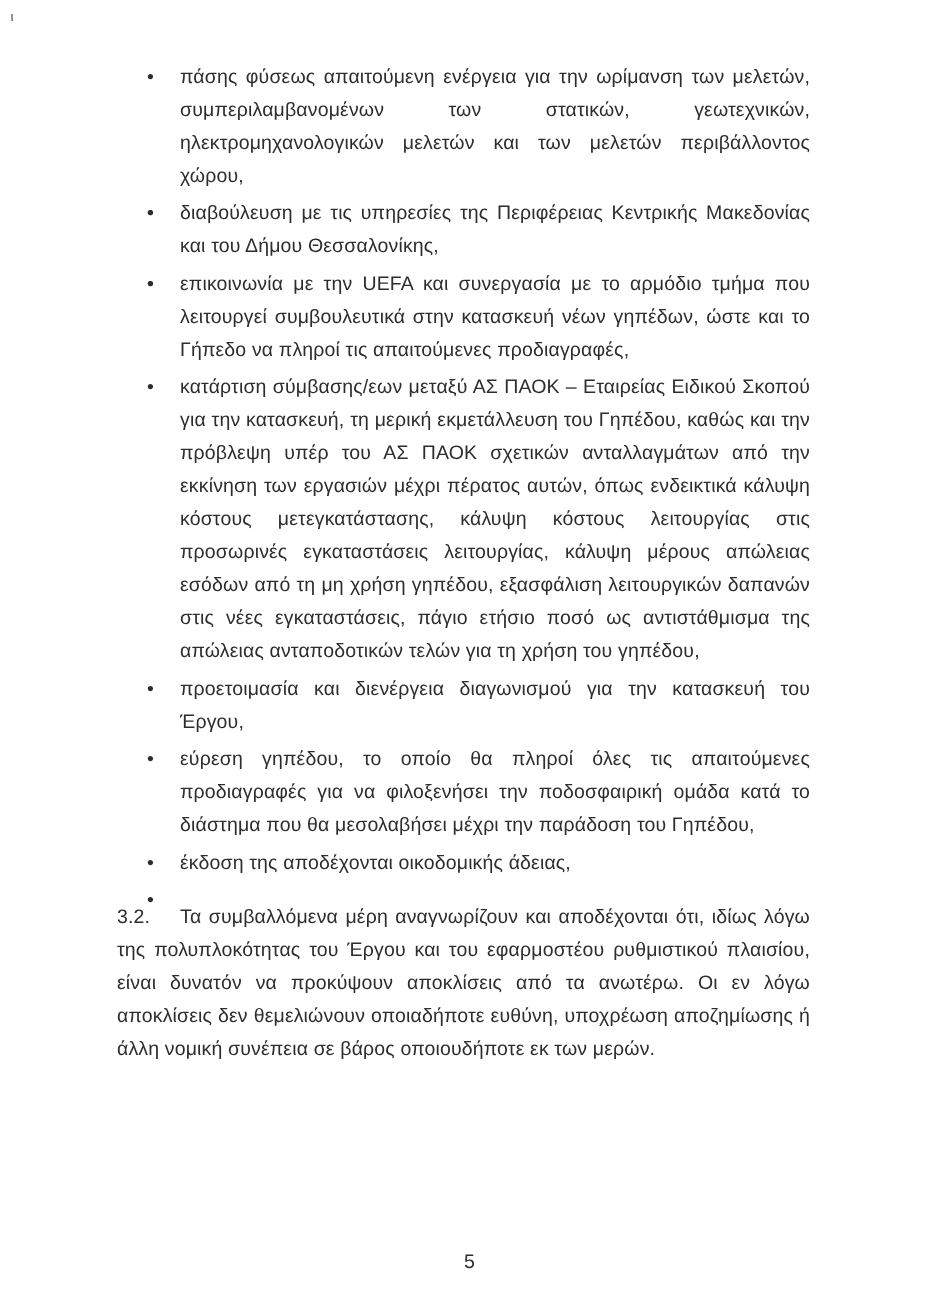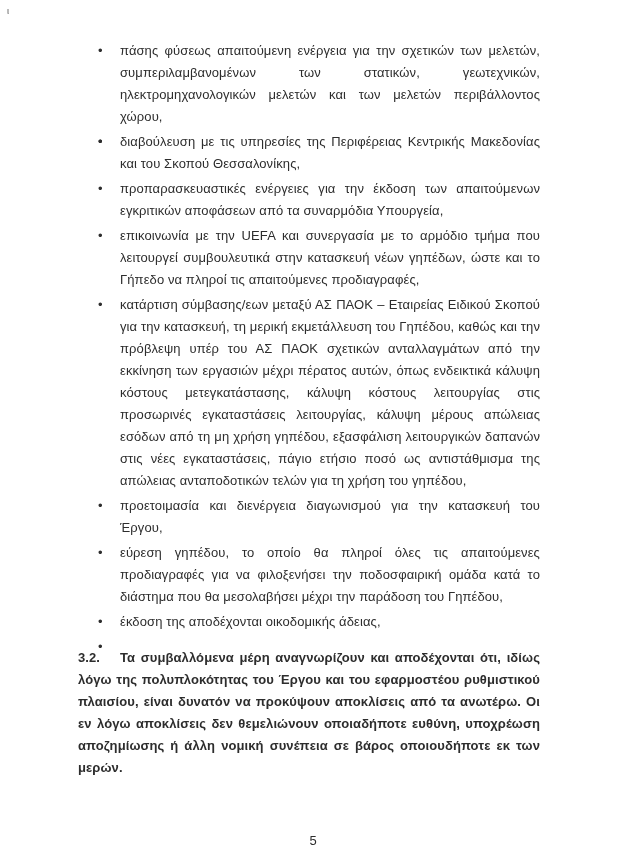--- a/index.html
+++ b/index.html
@@ -47,21 +47,20 @@
   }
   ul.bullet-list li .marker {
     position: absolute;
     left: 20px;
     top: 0;
     font-size: 13px;
   }
   .para {
     margin: 14px 0 0 0;
     text-align: justify;
-    font-weight: bold;
   }
   .para .pnum {
     display: inline-block;
     width: 42px;
     vertical-align: baseline;
   }
   .footer {
     position: absolute;
     left: 0;
     top: 833px;
@@ -76,32 +75,31 @@
 
 <div class="page">
 
   <span class="scan-artifact">ι</span>
 
   <div class="content">
 
     <ul class="bullet-list">
       <li>
         <span class="marker">•</span>
-        <span>πάσης φύσεως απαιτούμενη ενέργεια για την σχετικών των μελετών, συμπεριλαμβανομένων των στατικών, γεωτεχνικών, ηλεκτρομηχανολογικών μελετών και των μελετών περιβάλλοντος χώρου,</span>
+        <span>πάσης φύσεως απαιτούμενη ενέργεια για την ωρίμανση των μελετών, συμπεριλαμβανομένων των στατικών, γεωτεχνικών, ηλεκτρομηχανολογικών μελετών και των μελετών περιβάλλοντος χώρου,</span>
       </li>
       <li>
         <span class="marker">•</span>
       </li>
       <li>
         <span class="marker">•</span>
-        <span>διαβούλευση με τις υπηρεσίες της Περιφέρειας Κεντρικής Μακεδονίας και του Σκοπού Θεσσαλονίκης,</span>
+        <span>διαβούλευση με τις υπηρεσίες της Περιφέρειας Κεντρικής Μακεδονίας και του Δήμου Θεσσαλονίκης,</span>
       </li>
       <li>
         <span class="marker">•</span>
-        <span>προπαρασκευαστικές ενέργειες για την έκδοση των απαιτούμενων εγκριτικών αποφάσεων από τα συναρμόδια Υπουργεία,</span>
       </li>
       <li>
         <span class="marker">•</span>
         <span>επικοινωνία με την UEFA και συνεργασία με το αρμόδιο τμήμα που λειτουργεί συμβουλευτικά στην κατασκευή νέων γηπέδων, ώστε και το Γήπεδο να πληροί τις απαιτούμενες προδιαγραφές,</span>
       </li>
       <li>
         <span class="marker">•</span>
         <span>κατάρτιση σύμβασης/εων μεταξύ ΑΣ ΠΑΟΚ – Εταιρείας Ειδικού Σκοπού για την κατασκευή, τη μερική εκμετάλλευση του Γηπέδου, καθώς και την πρόβλεψη υπέρ του ΑΣ ΠΑΟΚ σχετικών ανταλλαγμάτων από την εκκίνηση των εργασιών μέχρι πέρατος αυτών, όπως ενδεικτικά κάλυψη κόστους μετεγκατάστασης, κάλυψη κόστους λειτουργίας στις προσωρινές εγκαταστάσεις λειτουργίας, κάλυψη μέρους απώλειας εσόδων από τη μη χρήση γηπέδου, εξασφάλιση λειτουργικών δαπανών στις νέες εγκαταστάσεις, πάγιο ετήσιο ποσό ως αντιστάθμισμα της απώλειας ανταποδοτικών τελών για τη χρήση του γηπέδου,</span>
       </li>
       <li>

